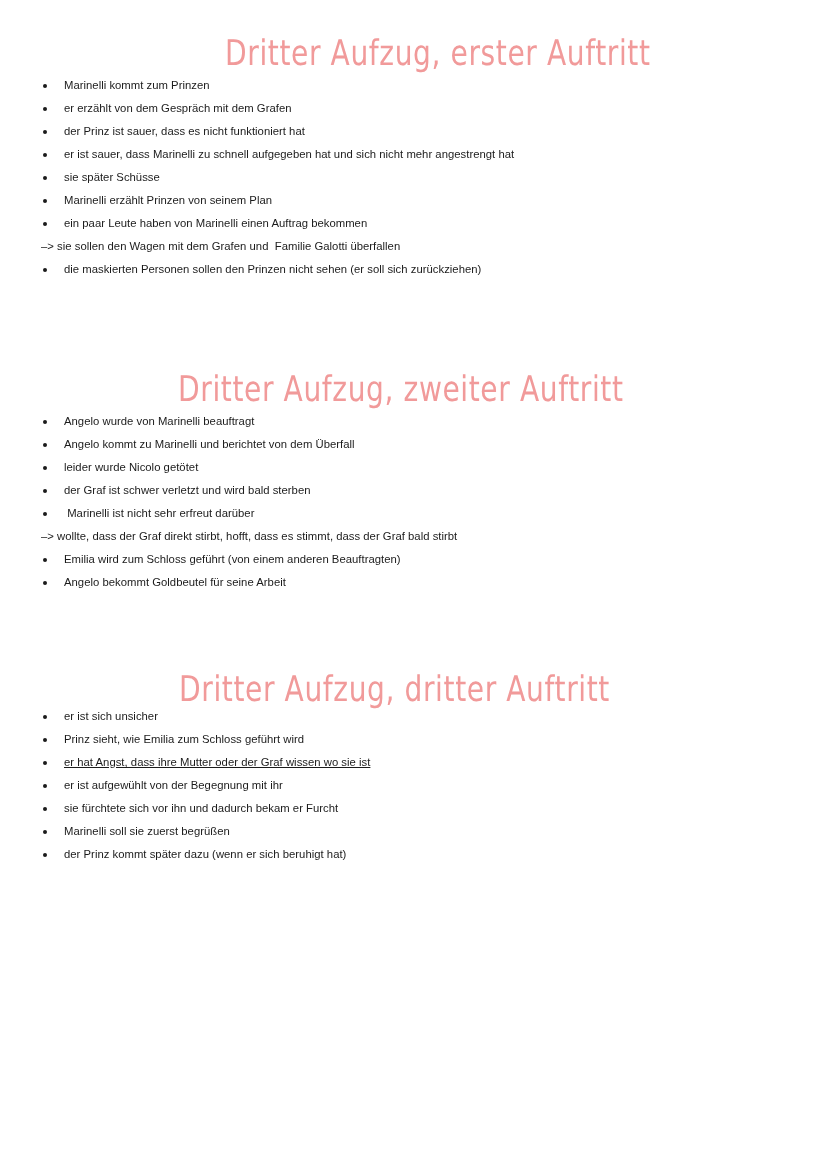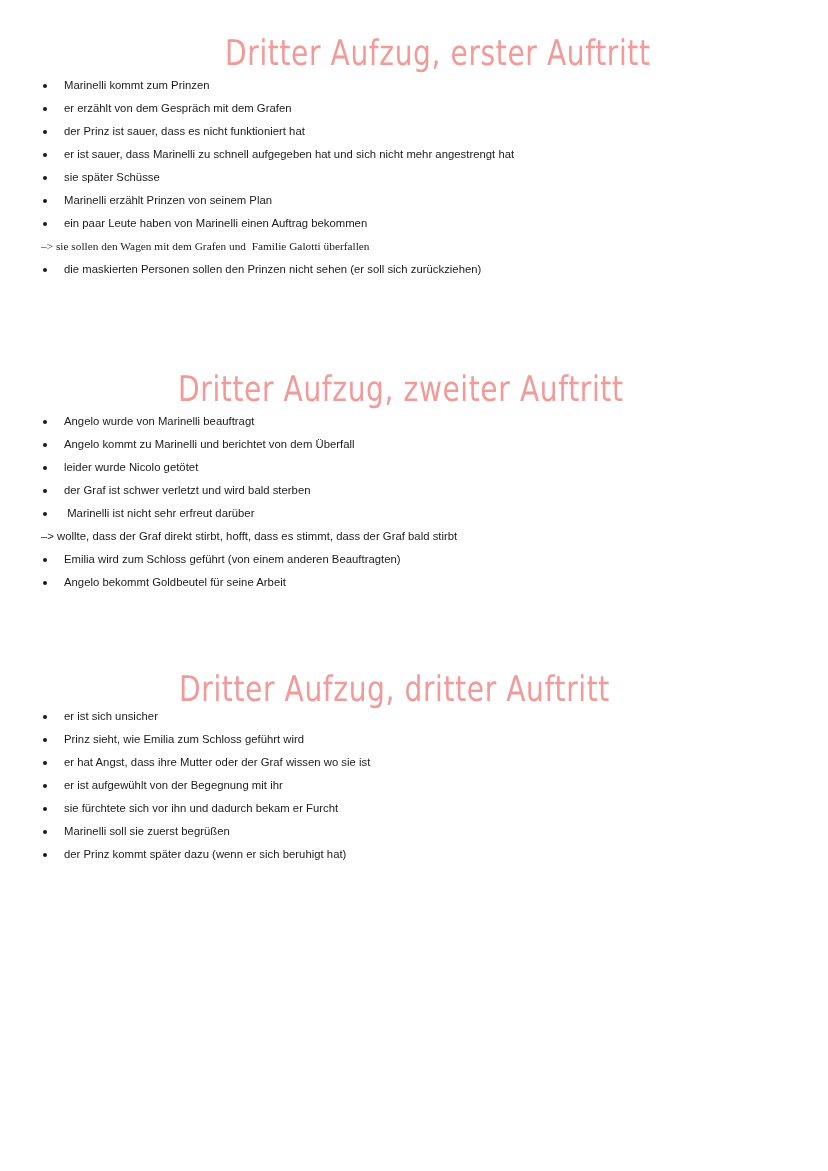--- a/index.html
+++ b/index.html
@@ -81,21 +81,21 @@
       <div class="section" style="top: 0px;">
         <div class="section-heading" style="position: absolute; left: 225px; top: 36px; color: rgb(241, 154, 154);">Dritter Aufzug, erster Auftritt</div>
         <ul class="notes" style="position: absolute; left: 0px; top: 74px;">
           <li class="note-line bullet" style="color: rgb(27, 27, 27);">Marinelli kommt zum Prinzen</li>
           <li class="note-line bullet" style="color: rgb(27, 27, 27);">er erzählt von dem Gespräch mit dem Grafen</li>
           <li class="note-line bullet" style="color: rgb(27, 27, 27);">der Prinz ist sauer, dass es nicht funktioniert hat</li>
           <li class="note-line bullet" style="color: rgb(27, 27, 27);">er ist sauer, dass Marinelli zu schnell aufgegeben hat und sich nicht mehr angestrengt hat</li>
           <li class="note-line bullet" style="color: rgb(27, 27, 27);">sie später Schüsse</li>
           <li class="note-line bullet" style="color: rgb(27, 27, 27);">Marinelli erzählt Prinzen von seinem Plan</li>
           <li class="note-line bullet" style="color: rgb(27, 27, 27);">ein paar Leute haben von Marinelli einen Auftrag bekommen</li>
-          <li class="note-line arrow" style="color: rgb(27, 27, 27); font-family: Liberation Serif, serif;">–&gt; sie sollen den Wagen mit dem Grafen und  Familie Galotti überfallen</li>
+          <li class="note-line arrow" style="color: rgb(27, 27, 27);">–&gt; sie sollen den Wagen mit dem Grafen und  Familie Galotti überfallen</li>
           <li class="note-line bullet" style="color: rgb(27, 27, 27);">die maskierten Personen sollen den Prinzen nicht sehen (er soll sich zurückziehen)</li>
         </ul>
       </div>
       <div class="section" style="top: 0px;">
         <div class="section-heading" style="position: absolute; left: 178px; top: 372px; color: rgb(241, 154, 154);">Dritter Aufzug, zweiter Auftritt</div>
         <ul class="notes" style="position: absolute; left: 0px; top: 410px;">
           <li class="note-line bullet" style="color: rgb(27, 27, 27);">Angelo wurde von Marinelli beauftragt</li>
           <li class="note-line bullet" style="color: rgb(27, 27, 27);">Angelo kommt zu Marinelli und berichtet von dem Überfall</li>
           <li class="note-line bullet" style="color: rgb(27, 27, 27);">leider wurde Nicolo getötet</li>
           <li class="note-line bullet" style="color: rgb(27, 27, 27);">der Graf ist schwer verletzt und wird bald sterben</li>
@@ -103,21 +103,21 @@
           <li class="note-line arrow" style="color: rgb(27, 27, 27);">–&gt; wollte, dass der Graf direkt stirbt, hofft, dass es stimmt, dass der Graf bald stirbt</li>
           <li class="note-line bullet" style="color: rgb(27, 27, 27);">Emilia wird zum Schloss geführt (von einem anderen Beauftragten)</li>
           <li class="note-line bullet" style="color: rgb(27, 27, 27);">Angelo bekommt Goldbeutel für seine Arbeit</li>
         </ul>
       </div>
       <div class="section" style="top: 0px;">
         <div class="section-heading" style="position: absolute; left: 179px; top: 672px; color: rgb(241, 154, 154);">Dritter Aufzug, dritter Auftritt</div>
         <ul class="notes" style="position: absolute; left: 0px; top: 705px;">
           <li class="note-line bullet" style="color: rgb(27, 27, 27);">er ist sich unsicher</li>
           <li class="note-line bullet" style="color: rgb(27, 27, 27);">Prinz sieht, wie Emilia zum Schloss geführt wird</li>
-          <li class="note-line bullet" style="color: rgb(27, 27, 27);">er hat Angst, dass ihre Mutter oder der Graf wissen wo sie ist</li>
+          <li class="note-line bullet" style="color: rgb(27, 27, 27); text-decoration: underline;">er hat Angst, dass ihre Mutter oder der Graf wissen wo sie ist</li>
           <li class="note-line bullet" style="color: rgb(27, 27, 27);">er ist aufgewühlt von der Begegnung mit ihr</li>
           <li class="note-line bullet" style="color: rgb(27, 27, 27);">sie fürchtete sich vor ihn und dadurch bekam er Furcht</li>
           <li class="note-line bullet" style="color: rgb(27, 27, 27);">Marinelli soll sie zuerst begrüßen</li>
           <li class="note-line bullet" style="color: rgb(27, 27, 27);">der Prinz kommt später dazu (wenn er sich beruhigt hat)</li>
         </ul>
       </div>
     </div>
 </div>
 
 </body></html>

